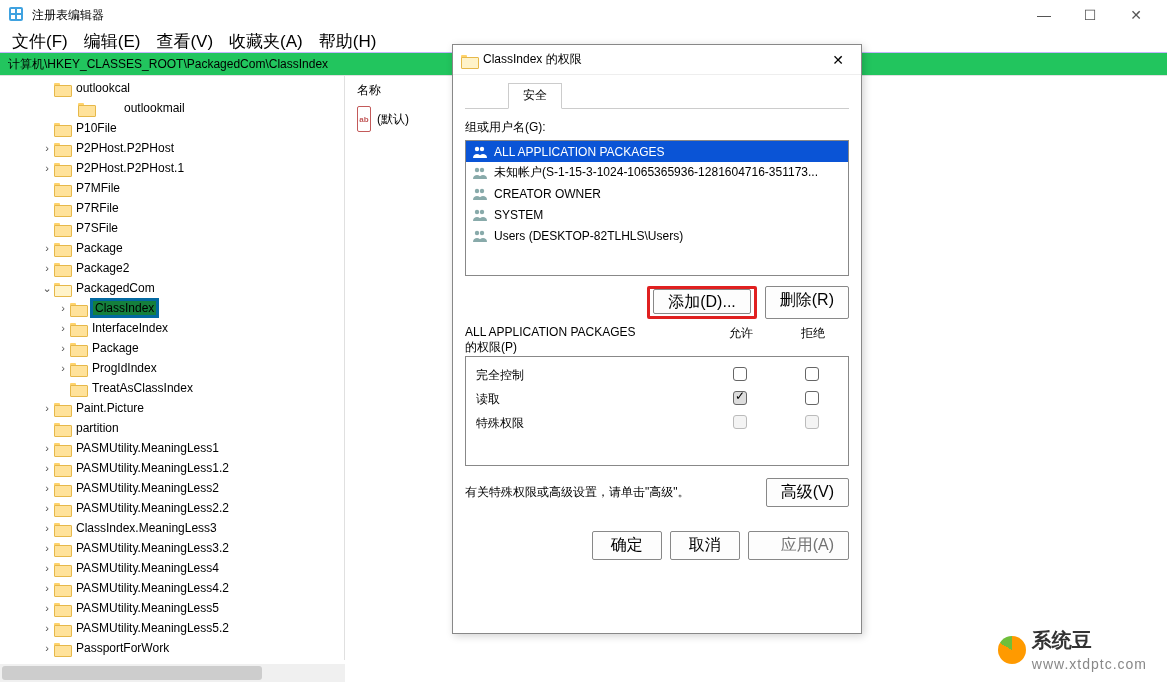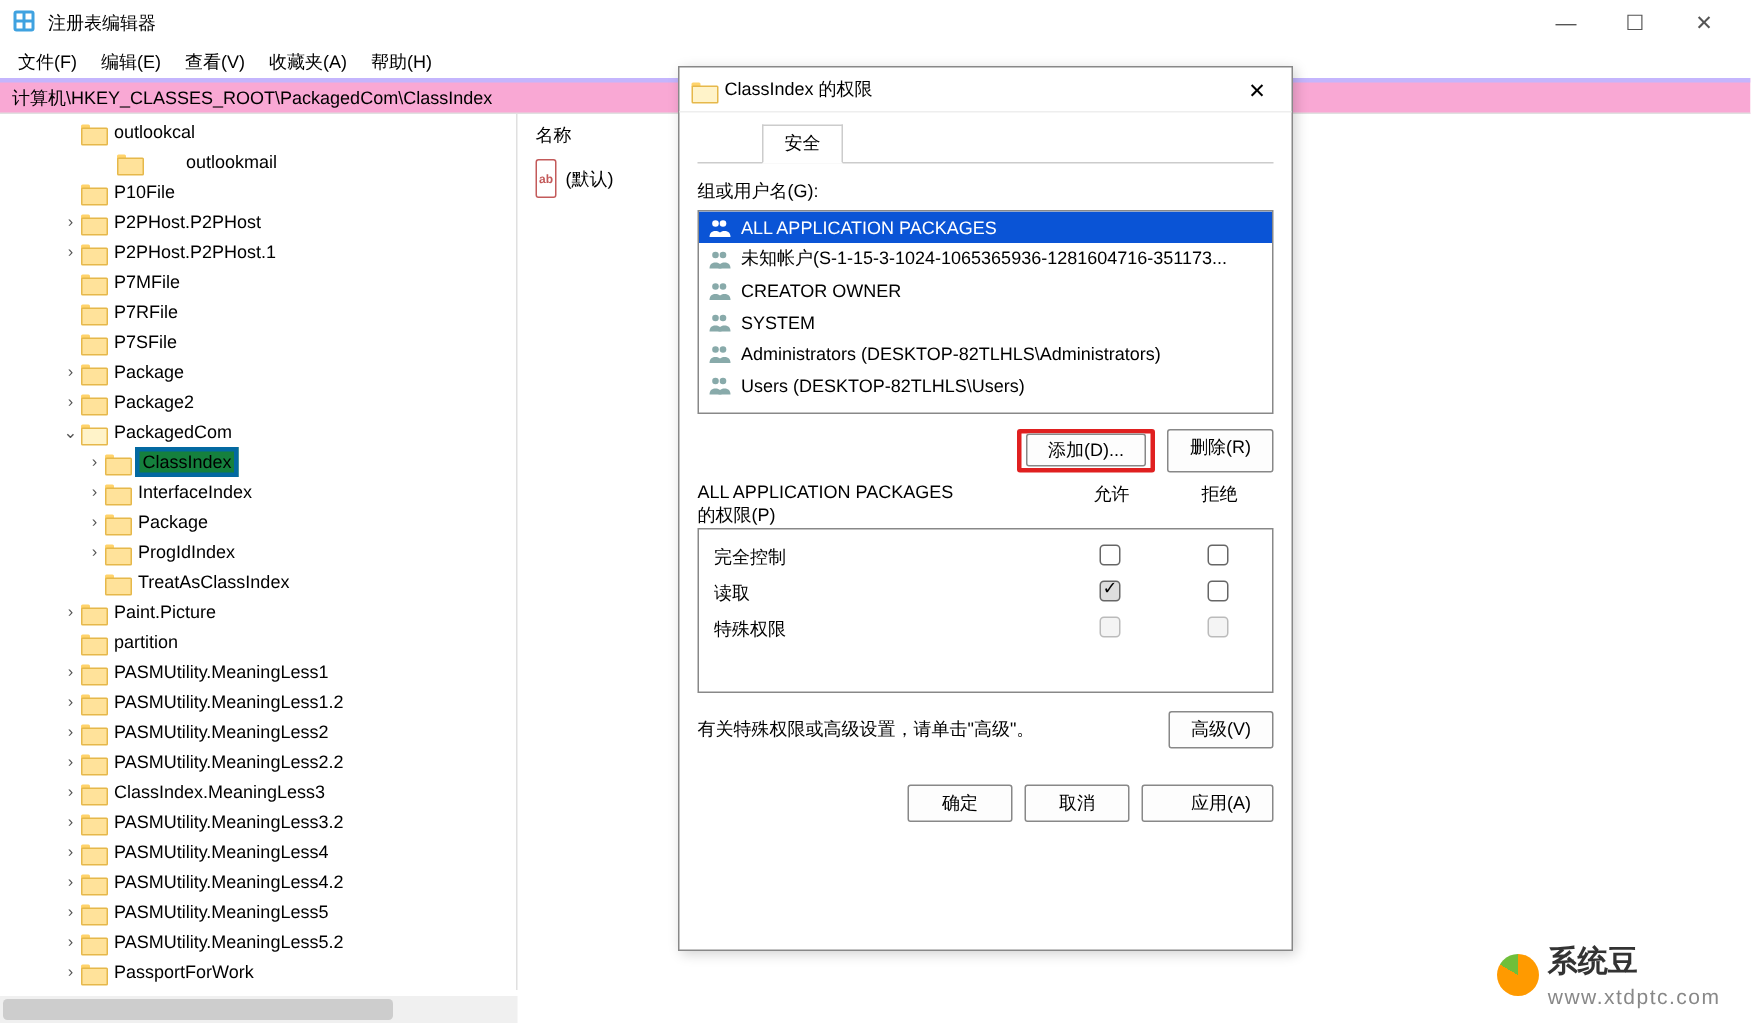--- a/index.html
+++ b/index.html
@@ -6,25 +6,25 @@
 body { width: 1167px; height: 682px; background: #fff; font-size: 12px; color: #000; overflow: hidden; position: relative; }
 
 
 .titlebar { height: 30px; display: flex; align-items: center; padding: 0 8px; background: #fff; }
 .titlebar .app-icon svg { width: 16px; height: 16px; }
 .titlebar .title { margin-left: 8px; font-size: 12px; }
 .win-controls { margin-left: auto; display: flex; }
 .win-btn { width: 46px; height: 30px; display: flex; align-items: center; justify-content: center; color: #555; font-size: 14px; }
 
 
-.menubar { height: 22px; display: flex; align-items: center; padding: 0 4px; font-size: 12px; }
+.menubar { height: 22px; display: flex; align-items: center; padding: 0 4px; font-size: 17px; }
 .menubar .menu-item { padding: 2px 8px; }
 
 
-.addressbar { height: 24px; border-top: 3px solid #c4b5fd; border-bottom: 1px solid #e0e0e0; display: flex; align-items: center; padding: 0 8px; font-size: 12px; background: #f9a8d4; }
+.addressbar { height: 24px; border-top: 1px solid #c4b5fd; border-bottom: 1px solid #e0e0e0; display: flex; align-items: center; padding: 0 8px; font-size: 12px; background: #22c55e; }
 
 
 .main { display: flex; height: 584px; }
 .tree-pane { width: 345px; border-right: 1px solid #e0e0e0; overflow: hidden; padding: 2px 0; }
 .list-pane { flex: 1; padding: 4px 8px; }
 .list-header { font-size: 12px; padding: 2px 4px; }
 .list-row { display: flex; align-items: center; gap: 6px; padding: 1px 4px; margin-top: 4px; }
 .str-icon { width: 14px; height: 26px; border: 1px solid #c35a5a; color: #c35a5a; font-size: 8px; display: flex; align-items: center; justify-content: center; border-radius: 2px; font-weight: bold; }
 
 
@@ -48,22 +48,22 @@
 .dlg-body { padding: 8px 12px 10px; }
 .tabstrip { border-bottom: 1px solid #ccc; display: flex; height: 26px; }
 .tab { border: 1px solid #ccc; border-bottom: 1px solid #fff; background: #fff; padding: 3px 14px; margin-bottom: -1px; font-size: 12px; margin-left: 43px; }
 .grp-label { margin: 10px 0 4px; font-size: 12px; }
 .userlist { border: 1px solid #888; height: 136px; overflow: hidden; }
 .user-row { display: flex; align-items: center; gap: 6px; padding: 2px 6px; font-size: 12px; height: 21px; }
 .user-row.selected { background: #0a54d6; color: #fff; }
 .user-icon { width: 16px; height: 14px; display: inline-flex; align-items: center; justify-content: center; }
 .user-icon svg { width: 16px; height: 14px; }
 .btn-row { display: flex; justify-content: flex-end; gap: 8px; margin: 10px 0 6px; }
-.btn { border: 1px solid #888; background: #fdfdfd; padding: 3px 14px; font-size: 12px; min-width: 70px; text-align: center; border-radius: 2px; }
-.btn.disabled { color: #000000; padding-left: 32px; }
+.btn { border: 1px solid #888; background: #fdfdfd; padding: 3px 14px; font-size: 16px; min-width: 70px; text-align: center; border-radius: 2px; }
+.btn.disabled { color: #737373; padding-left: 32px; }
 .hl-red { border: 3px solid #e02020; padding: 3px; display: inline-block; border-radius: 2px; }
 .perm-header { display: flex; font-size: 12px; margin-top: 4px; }
 .perm-header .c1 { flex: 1; }
 .perm-header .c2, .perm-header .c3 { width: 72px; text-align: center; }
 .perm-box { border: 1px solid #888; height: 110px; padding: 6px 0; }
 .perm-row { display: flex; align-items: center; height: 24px; font-size: 12px; }
 .perm-row .c1 { flex: 1; padding-left: 10px; }
 .perm-row .c2, .perm-row .c3 { width: 72px; text-align: center; }
 .cb { display: inline-block; width: 14px; height: 14px; border: 1px solid #666; border-radius: 3px; position: relative; background: #fff; }
 .cb.checked::after { content: "✓"; position: absolute; left: 1px; top: -3px; font-size: 12px; }
@@ -396,31 +396,20 @@
         </div>
         <div class="user-row">
           <span class="user-icon">
             <svg viewBox="0 0 16 14">
               <circle cx="5" cy="4" r="2.2" fill="#8aa"></circle>
               <circle cx="10" cy="4" r="2.2" fill="#8aa"></circle>
               <path d="M1 13c0-3 2-4 4-4s4 1 4 4" fill="#8aa"></path>
               <path d="M7 13c0-3 2-4 4-4s4 1 4 4" fill="#8aa"></path>
             </svg>
           </span>
-          <span>Administrators (DESKTOP-82TLHLS\Administrators)</span>
-        </div>
-        <div class="user-row">
-          <span class="user-icon">
-            <svg viewBox="0 0 16 14">
-              <circle cx="5" cy="4" r="2.2" fill="#8aa"></circle>
-              <circle cx="10" cy="4" r="2.2" fill="#8aa"></circle>
-              <path d="M1 13c0-3 2-4 4-4s4 1 4 4" fill="#8aa"></path>
-              <path d="M7 13c0-3 2-4 4-4s4 1 4 4" fill="#8aa"></path>
-            </svg>
-          </span>
           <span>Users (DESKTOP-82TLHLS\Users)</span>
         </div>
       </div>
     <div class="btn-row">
       <span class="hl-red">
         <span class="btn">添加(D)...</span>
       </span>
       <span class="btn">删除(R)</span>
     </div>
     <div class="perm-header">

